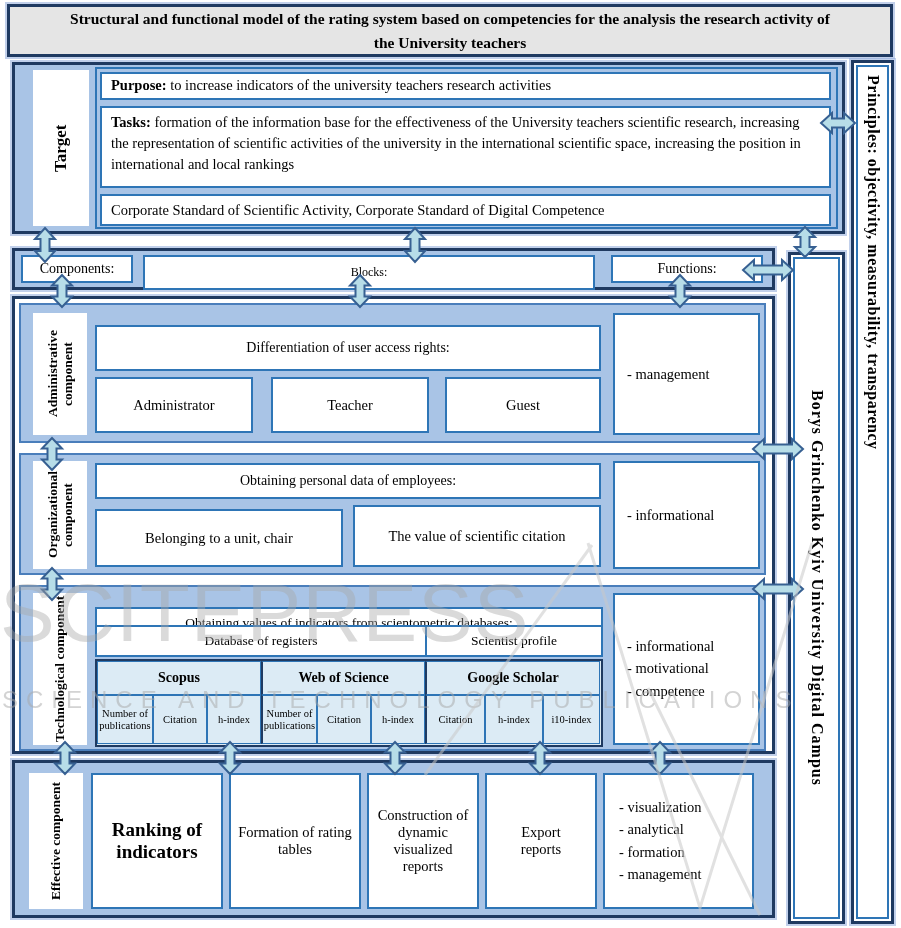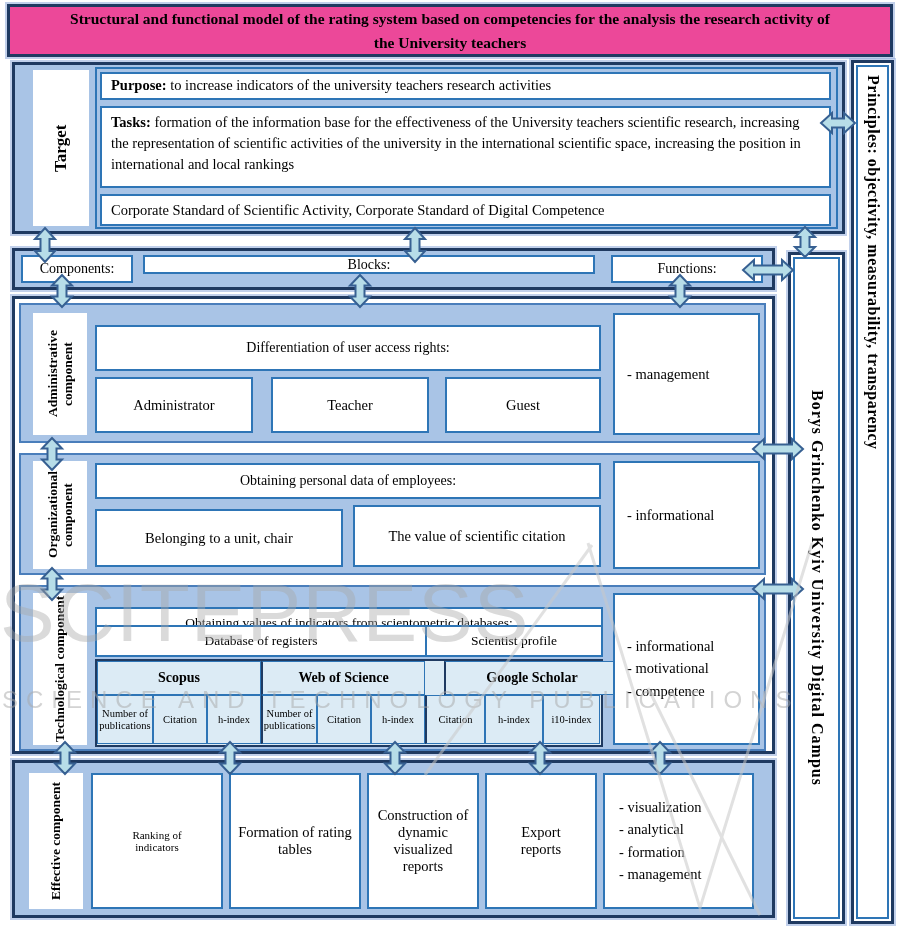--- a/index.html
+++ b/index.html
@@ -18,42 +18,42 @@
   .fnlist{font-size:14.5px;line-height:1.55;}
   .arrow{position:absolute;overflow:visible;z-index:20;}
   .wm{position:absolute;z-index:50;pointer-events:none;color:#a8a8a8;font-family:"Liberation Sans","DejaVu Sans",sans-serif;}
   .tcell{background:#dcebf5;border:1.5px solid #2e75b6;box-sizing:border-box;display:flex;align-items:center;justify-content:center;text-align:center;}
   .dbhead{font-weight:bold;font-size:14px;}
   .gline{line-height:1.5;}
 </style>
 </head>
 <body>
 
-<div class="abs darkbox ctr" style="left:7px;top:4px;width:886px;height:53px;background:#ec4899;">
+<div class="abs darkbox ctr" style="left:7px;top:4px;width:886px;height:53px;background:#e5e5e5;">
   <div class="gline" style="font-weight:bold;font-size:15.5px;width:760px;">Structural and functional model of the rating system based on competencies for the analysis the research activity of the University teachers</div>
 </div>
 
 <div class="abs darkbox fill" style="left:12px;top:62px;width:833px;height:172px;">
   <div class="abs vtext-up" style="left:18px;top:5px;width:56px;height:156px;background:#fff;font-size:17px;">Target</div>
   <div class="abs" style="left:80px;top:2px;width:743px;height:162px;border:2px solid #2e75b6;background:#a9c4e6;">
     <div class="abs bluebox" style="left:3px;top:3px;width:731px;height:28px;padding:3px 9px;font-size:14.5px;">
       <b>Purpose:</b><span> to increase indicators of the university teachers research activities</span>
     </div>
     <div class="abs bluebox" style="left:3px;top:37px;width:731px;height:82px;padding:4px 9px;font-size:14.5px;line-height:1.45;">
       <b>Tasks:</b><span> formation of the information base for the effectiveness of the University teachers scientific research, increasing the representation of scientific activities of the university in the international scientific space, increasing the position in international and local rankings</span>
     </div>
     <div class="abs bluebox vctr" style="left:3px;top:125px;width:731px;height:32px;padding:2px 9px;font-size:14.5px;">
       <span>Corporate Standard of Scientific Activity, Corporate Standard of Digital Competence</span>
     </div>
   </div>
 </div>
 
 <div class="abs darkbox fill" style="left:12px;top:248px;width:763px;height:42px;">
   <div class="abs bluebox ctr" style="left:6px;top:4px;width:112px;height:28px;font-size:14px;">Components:</div>
-  <div class="abs bluebox ctr" style="left:128px;top:4px;width:452px;height:19px;font-size:14px;">Blocks:</div>
+  <div class="abs bluebox ctr" style="left:128px;top:4px;width:452px;height:35px;font-size:12px;">Blocks:</div>
   <div class="abs bluebox ctr" style="left:596px;top:4px;width:152px;height:28px;font-size:14px;">Functions:</div>
 </div>
 
 <div class="abs darkbox" style="left:12px;top:296px;width:763px;height:458px;background:#fff;">
 
   <div class="abs rowfill" style="left:4px;top:4px;width:747px;height:140px;">
     <div class="abs vtext-up lbl" style="left:12px;top:8px;width:54px;height:122px;background:#fff;">Administrative component</div>
     <div class="abs bluebox ctr" style="left:74px;top:20px;width:506px;height:46px;font-size:14px;">Differentiation of user access rights:</div>
     <div class="abs bluebox ctr" style="left:74px;top:72px;width:158px;height:56px;font-size:14.5px;">Administrator</div>
     <div class="abs bluebox ctr" style="left:250px;top:72px;width:158px;height:56px;font-size:14.5px;">Teacher</div>
@@ -72,21 +72,21 @@
   <div class="abs rowfill" style="left:4px;top:286px;width:747px;height:166px;">
     <div class="abs vtext-up lbl" style="left:12px;top:6px;width:54px;height:152px;background:#fff;">Technological component</div>
 
     <div class="abs bluebox ctr" style="left:74px;top:20px;width:508px;height:32px;font-size:13.5px;">Obtaining values of indicators from scientometric databases:</div>
     <div class="abs bluebox ctr" style="left:74px;top:38px;width:332px;height:32px;font-size:13.5px;">Database of registers</div>
     <div class="abs bluebox ctr" style="left:404px;top:38px;width:178px;height:32px;font-size:13.5px;">Scientist profile</div>
 
     <div class="abs" style="left:74px;top:72px;width:508px;height:88px;border:2.5px solid #1f3a61;background:#dcebf5;">
       <div class="abs tcell dbhead" style="left:0;top:0;width:164px;height:34px;">Scopus</div>
       <div class="abs tcell dbhead" style="left:164px;top:0;width:164px;height:34px;border-left:2.5px solid #1f3a61;">Web of Science</div>
-      <div class="abs tcell dbhead" style="left:328px;top:0;width:175px;height:34px;border-left:2.5px solid #1f3a61;margin-left:19px;">Google Scholar</div>
+      <div class="abs tcell dbhead" style="left:328px;top:0;width:175px;height:34px;border-left:2.5px solid #1f3a61;">Google Scholar</div>
 
       <div class="abs tcell small" style="left:0;top:34px;width:56px;height:49px;">Number of publications</div>
       <div class="abs tcell small" style="left:56px;top:34px;width:54px;height:49px;">Citation</div>
       <div class="abs tcell small" style="left:110px;top:34px;width:54px;height:49px;">h-index</div>
 
       <div class="abs tcell small" style="left:164px;top:34px;width:56px;height:49px;border-left:2.5px solid #1f3a61;">Number of publications</div>
       <div class="abs tcell small" style="left:220px;top:34px;width:54px;height:49px;">Citation</div>
       <div class="abs tcell small" style="left:274px;top:34px;width:54px;height:49px;">h-index</div>
 
       <div class="abs tcell small" style="left:328px;top:34px;width:60px;height:49px;border-left:2.5px solid #1f3a61;">Citation</div>
@@ -99,21 +99,21 @@
         <div>- informational</div>
         <div>- motivational</div>
         <div>- competence</div>
       </div>
     </div>
   </div>
 </div>
 
 <div class="abs darkbox fill" style="left:12px;top:760px;width:763px;height:158px;">
   <div class="abs vtext-up lbl" style="left:14px;top:10px;width:54px;height:136px;background:#fff;">Effective component</div>
-  <div class="abs bluebox ctr" style="left:76px;top:10px;width:132px;height:136px;font-size:11px;padding:0 24px;">Ranking of indicators</div>
+  <div class="abs bluebox ctr" style="left:76px;top:10px;width:132px;height:136px;font-size:19px;padding:0 14px;font-weight:bold;">Ranking of indicators</div>
   <div class="abs bluebox ctr" style="left:214px;top:10px;width:132px;height:136px;font-size:14.5px;padding:0 0;">Formation of rating tables</div>
   <div class="abs bluebox ctr" style="left:352px;top:10px;width:112px;height:136px;font-size:14.5px;padding:0 4px;">Construction of dynamic visualized reports</div>
   <div class="abs bluebox ctr" style="left:470px;top:10px;width:112px;height:136px;font-size:14.5px;padding:0 14px;">Export reports</div>
   <div class="abs bluebox" style="left:588px;top:10px;width:151px;height:136px;">
     <div class="fnlist" style="position:absolute;left:14px;top:50%;transform:translateY(-50%);">
       <div>- visualization</div>
       <div>- analytical</div>
       <div>- formation</div>
       <div>- management</div>
     </div>

